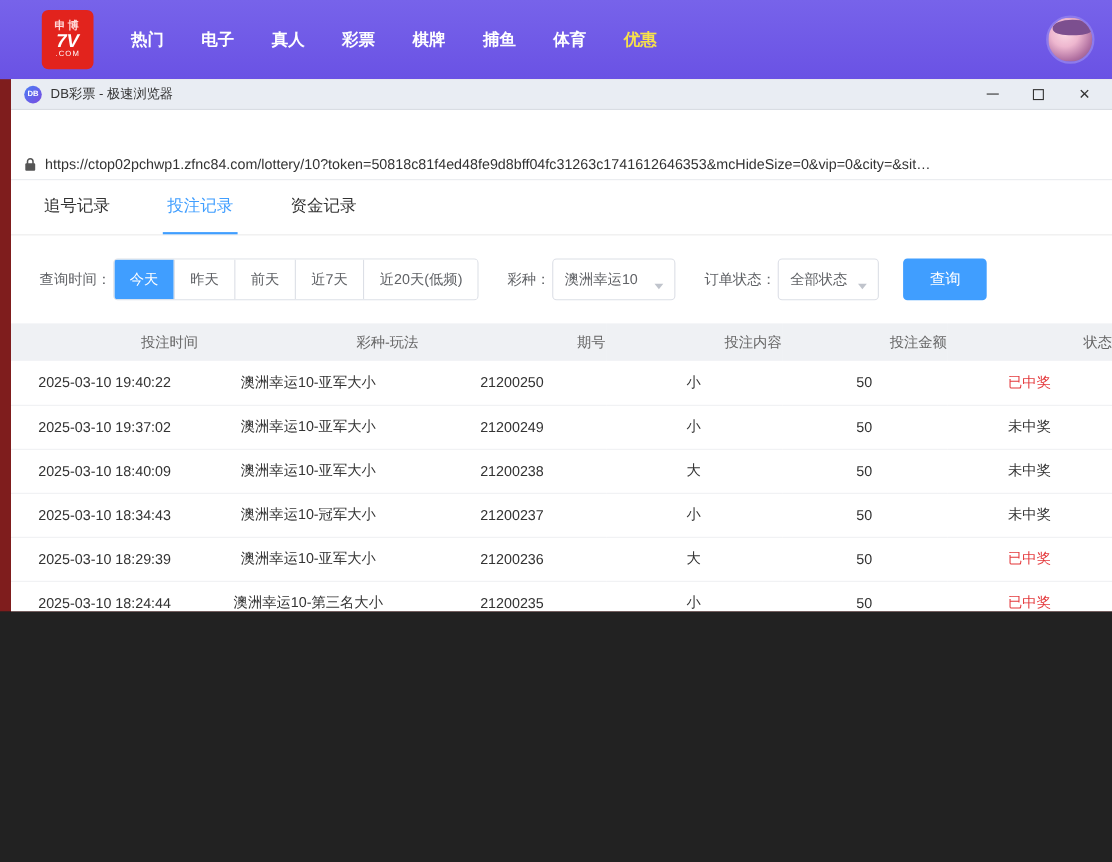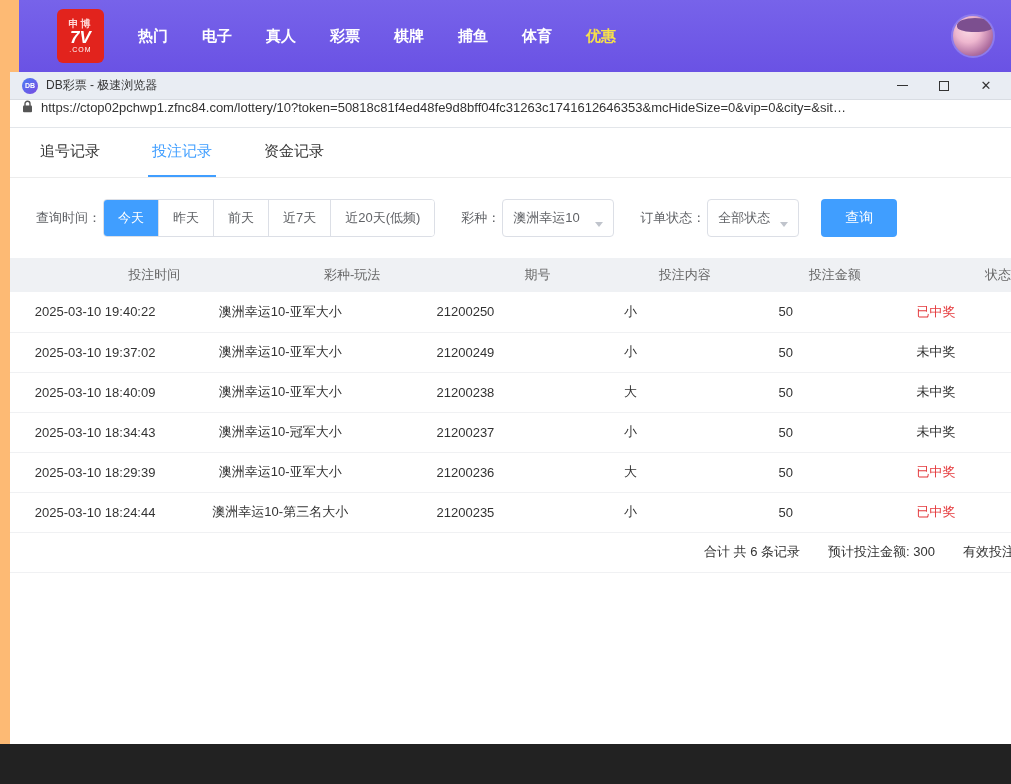--- a/index.html
+++ b/index.html
@@ -1,17 +1,17 @@
 <!DOCTYPE html>
 <html><head>
 <meta charset="utf-8">
 <style>
   * { margin:0; padding:0; box-sizing:border-box; }
   body { font-family:"Liberation Sans","DejaVu Sans",sans-serif; background:#222; }
-  .screen { position:relative; width:1011px; height:744px; background:#fdba74; overflow:hidden;padding-left:19px; }
+  .screen { position:relative; width:1011px; height:556px; background:#7f1d1d; overflow:hidden; }
 
   
   .topnav { height:72px; background:linear-gradient(180deg,#7763ea,#6a52e4); display:flex; align-items:center; }
   .logo { width:47px; height:54px; margin-left:38px; background:#e2231d; border-radius:6px;
           display:flex; flex-direction:column; align-items:center; justify-content:center; color:#fff; cursor:pointer; }
   .logo-top { font-size:10px; font-weight:bold; color:#ffd7d7; letter-spacing:2px; line-height:1.1; }
   .logo-main { font-size:17px; font-weight:bold; font-style:italic; line-height:1; }
   .logo-sub { font-size:7px; letter-spacing:1px; line-height:1.2; }
   .menu { display:flex; gap:34px; margin-left:34px; }
   .menu-item { color:#fff; font-size:15px; font-weight:bold; cursor:pointer; white-space:nowrap; }
@@ -28,22 +28,22 @@
               padding:0 12px; gap:8px; font-size:12px; color:#333; flex:0 0 auto; }
   .win-icon { width:16px; height:16px; border-radius:50%; background:linear-gradient(135deg,#4a7ef5,#7a4ae0);
               color:#fff; font-size:7px; font-weight:bold; display:flex; align-items:center; justify-content:center; }
   .win-title { white-space:nowrap; }
   .win-controls { margin-left:auto; display:flex; gap:28px; align-items:center; margin-right:6px; }
   .ctrl { width:14px; height:14px; display:flex; align-items:center; justify-content:center; cursor:pointer; color:#333; }
   .ctrl-min-bar { width:11px; height:1px; background:#333; }
   .ctrl-max-box { width:10px; height:10px; border:1px solid #333; }
   .ctrl-close { font-size:13px; line-height:1; }
 
-  .urlbar { height:28px; background:#fff; border-bottom:1px solid #e3e6ea; display:flex; 
-            padding:0 12px; gap:8px; flex:0 0 auto; }
+  .urlbar { height:28px; background:#fff; border-bottom:1px solid #e3e6ea; display:flex; align-items:center;
+            padding:0 12px; gap:8px; flex:0 0 auto;margin-top:36px; }
   .url-text { font-size:13px; color:#333; white-space:nowrap; overflow:hidden; text-overflow:ellipsis; }
 
   .page { flex:1; position:relative; background:#fff; overflow:hidden; }
 
   
   .tabs { display:flex; gap:44px; padding:0 26px; border-bottom:1px solid #ececec; height:50px; align-items:stretch; }
   .tab { font-size:15px; color:#333; display:flex; align-items:center; padding:0 4px; border-bottom:2px solid transparent; cursor:pointer; }
   .tab.active { color:#409eff; border-bottom-color:#409eff; }
 
   

